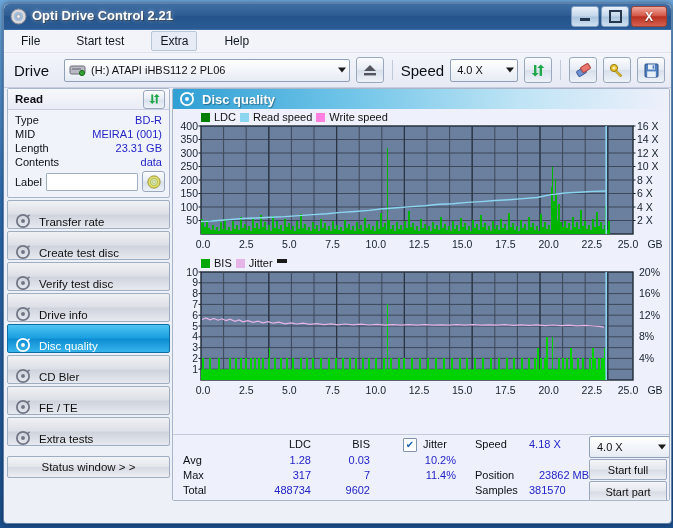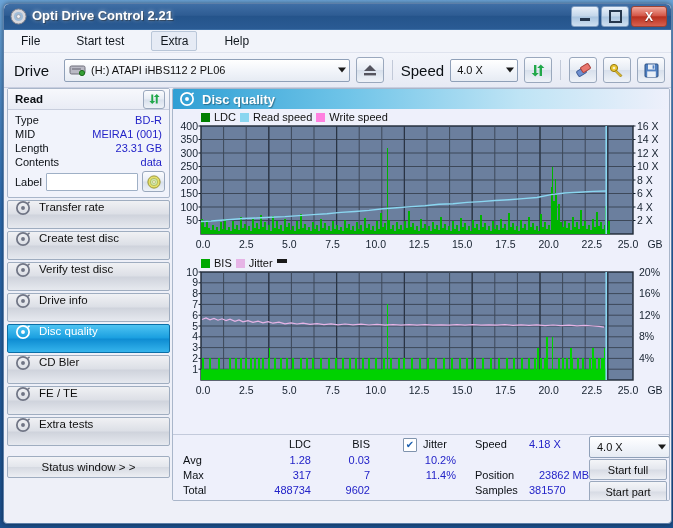--- a/index.html
+++ b/index.html
@@ -101,21 +101,21 @@
   .kv .k{color:#0b0f14;}
   .kv .v{color:#2323c8;}
   .labelrow{display:flex;align-items:center;gap:4px;padding:2px 4px 3px 7px;}
   .labelrow .k{font-size:11px;color:#0b0f14;}
   .txtin{
     flex:1;height:16px;border:1px solid #9fb0c6;background:#fff;border-radius:1px;
   }
   .navbtn{
     height:27px;margin-top:2px;border:1px solid #9fadc0;border-radius:2px;
     background:linear-gradient(180deg,#f0f1f4 0%,#dcdfe6 48%,#cfd3dc 52%,#e6e9ef 100%);
-    display:flex;align-items:flex-start;padding-left:8px;gap:9px;
+    display:flex;align-items:flex-end;padding-left:8px;gap:9px;
     font-size:11.5px;color:#111;
   }
   .navbtn.sel{
     background:linear-gradient(180deg,#4fc4f2 0%,#1a9fe0 48%,#0e8cd2 52%,#35b4ec 100%);
     border-color:#0b6ea6;color:#fff;
   }
   .disc-ico{width:14px;height:14px;flex:none;}
   .statusbtn{
     margin-top:10px;height:20px;border:1px solid #9fadc0;border-radius:2px;
     background:linear-gradient(180deg,#f3f4f7 0%,#e3e6ec 48%,#d6dae2 52%,#eceef3 100%);

